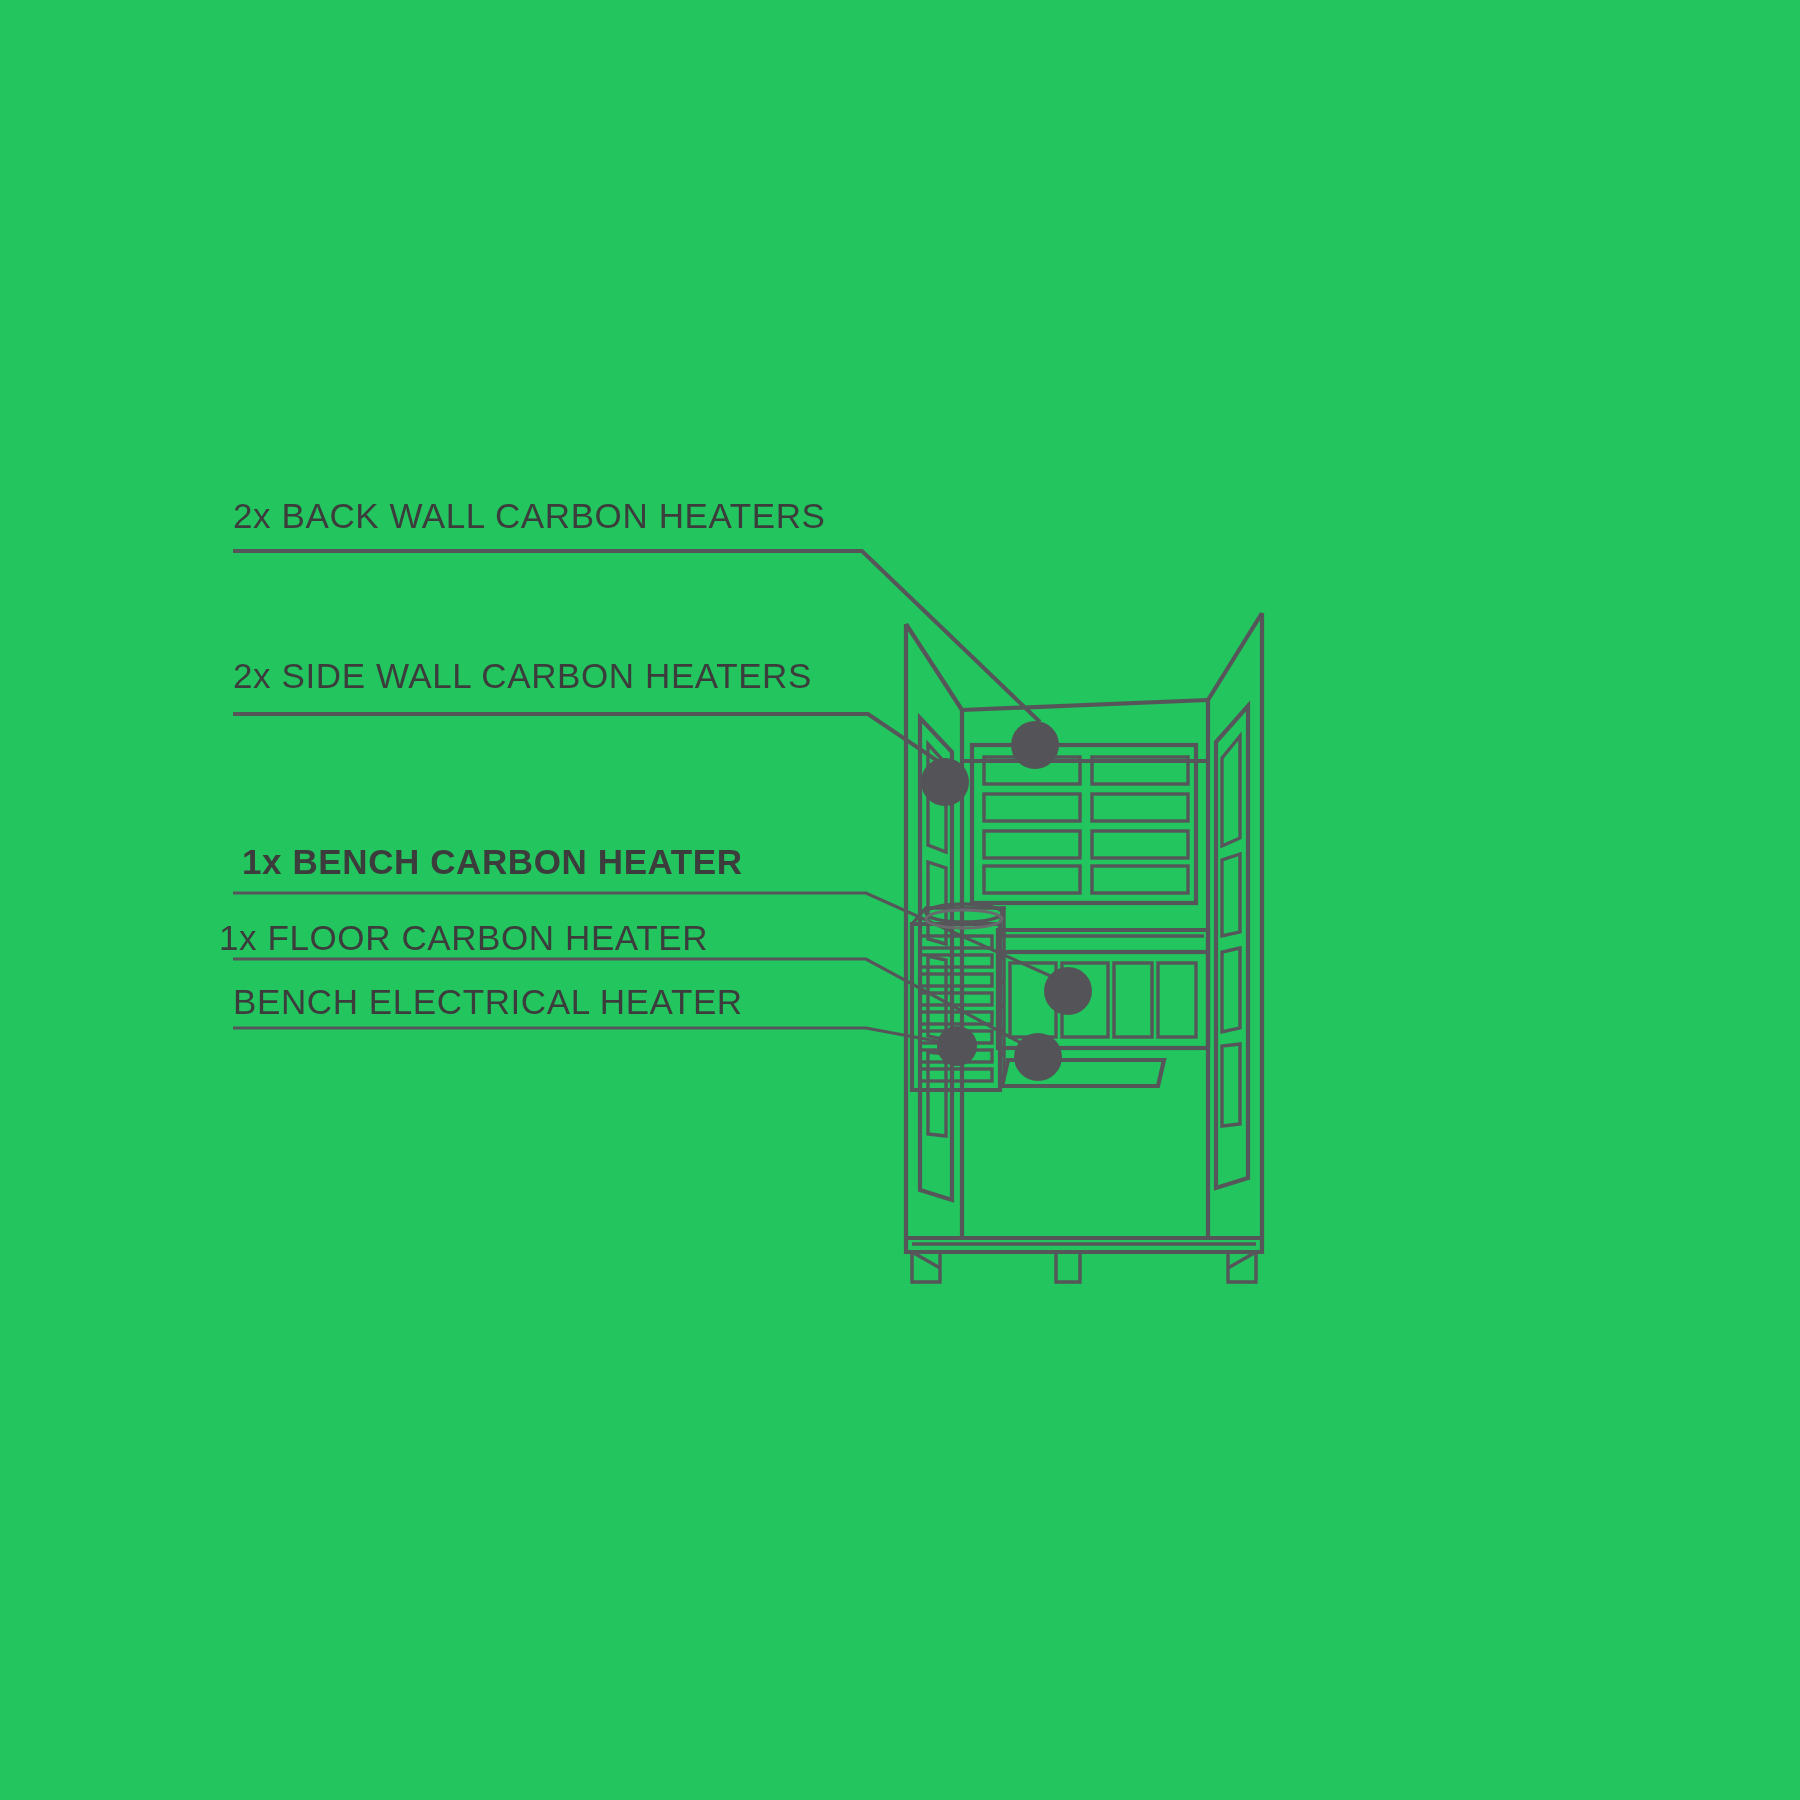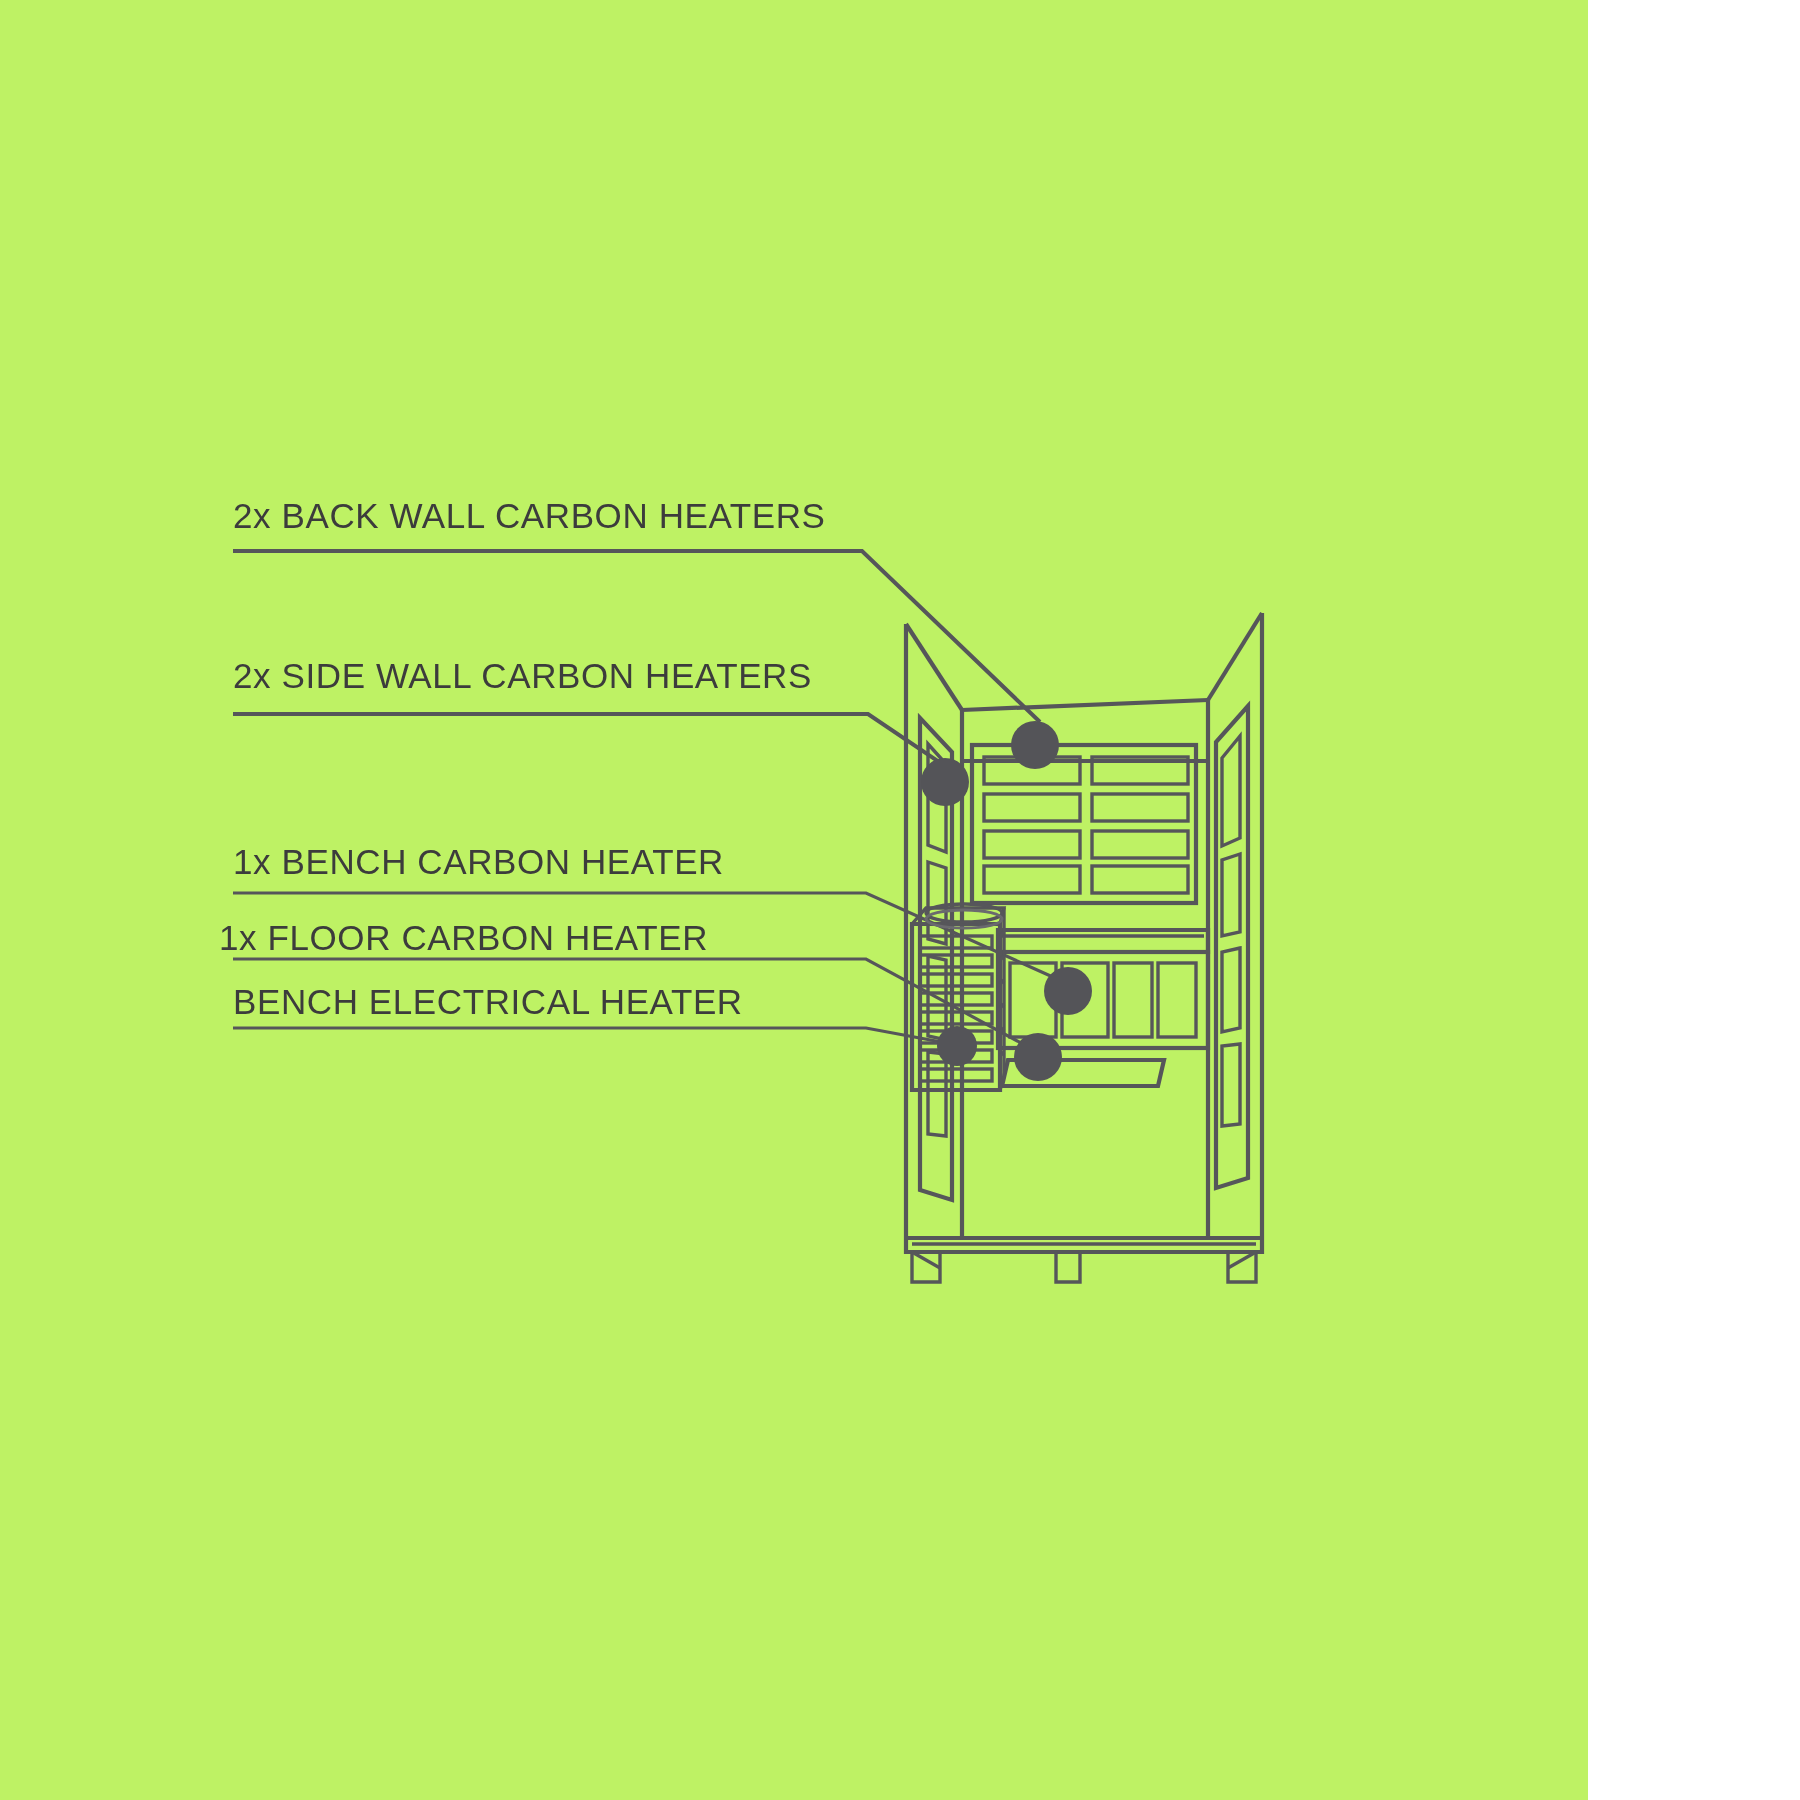--- a/index.html
+++ b/index.html
@@ -8,43 +8,43 @@
     background: #ffffff;
   }
   body {
     width: 1800px;
     height: 1800px;
     font-family: "Liberation Sans", sans-serif;
     overflow: hidden;
   }
   #stage {
     position: relative;
-    width: 1588px;
+    width: 1800px;
     height: 1800px;
-    background: #bef264;
+    background: #22c55e;
   }
   #diagram {
     position: absolute;
     left: 0;
     top: 0;
     width: 1800px;
     height: 1800px;
   }
   .label-text {
     position: absolute;
     font-family: "Liberation Sans", sans-serif;
     font-size: 35px;
     letter-spacing: 0.6px;
     color: #3c3c3c;
     white-space: nowrap;
     font-weight: 400;
   }
   #lbl-0 { left: 233px; top: 496px; }
   #lbl-1 { left: 233px; top: 656px; text-align: center; }
-  #lbl-2 { left: 233px; top: 842px; }
+  #lbl-2 { left: 242px; top: 842px; font-weight: bold; }
   #lbl-3 { left: 219px; top: 918px; }
   #lbl-4 { left: 233px; top: 982px; }
 </style>
 </head>
 <body>
 
 <div id="stage">
 
   <svg id="diagram" viewBox="0 0 1800 1800">
     <defs>

